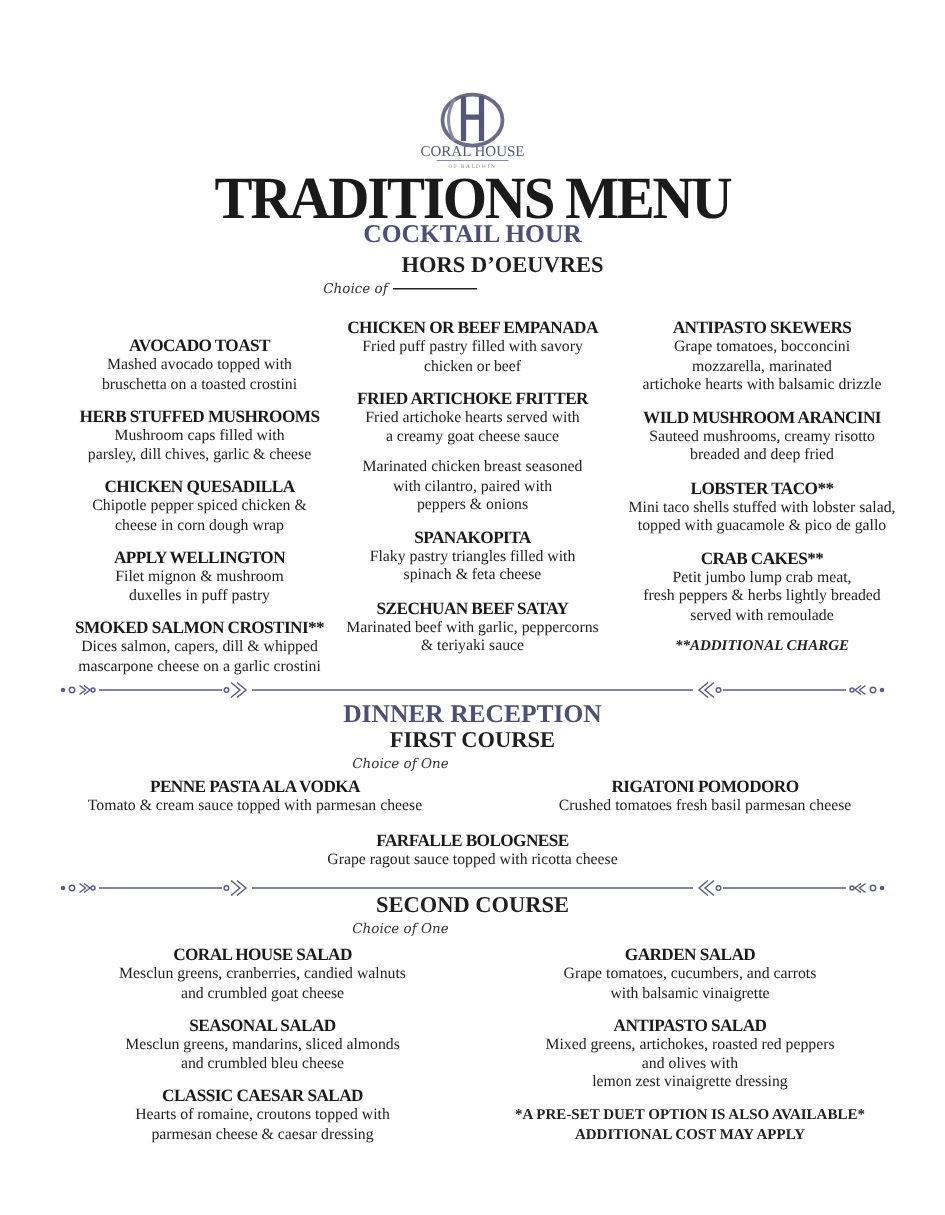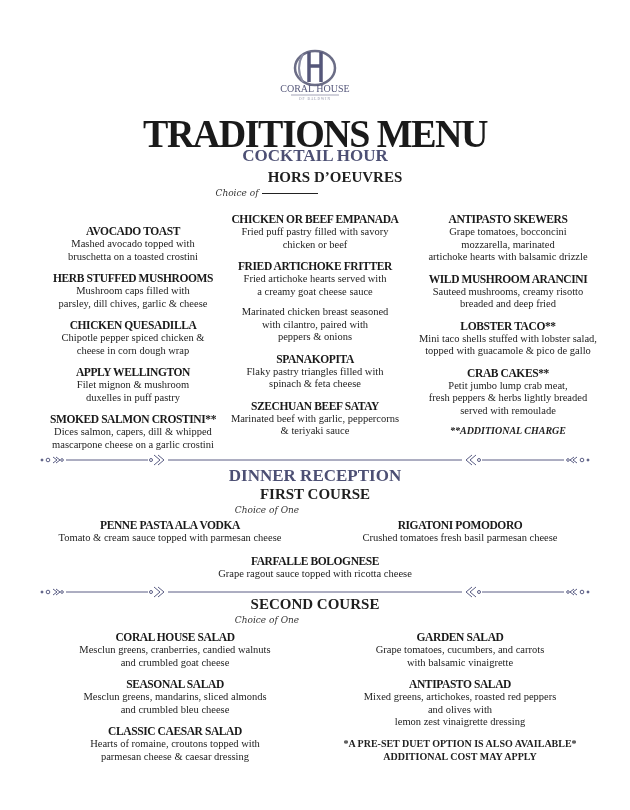--- a/index.html
+++ b/index.html
@@ -1,20 +1,20 @@
 <!DOCTYPE html>
 <html><head>
 <meta charset="utf-8">
 <style>
   html, body { margin: 0; padding: 0; background: #ffffff; }
   body { width: 630px; height: 810px; position: relative; overflow: hidden; font-family: "DejaVu Serif", "Liberation Serif", serif; color: #1f1f1f; }
   .abs { position: absolute; }
 
   
-  .logo { left: 279px; top: 46px; width: 72px; height: 56px; }
+  .logo { left: 279px; top: 58px; width: 72px; height: 56px; }
 
   .title { left: 0; width: 630px; top: 111px; text-align: center; font-family: "Liberation Serif", serif; font-weight: bold; font-size: 38px; letter-spacing: -1.5px; color: #1a1a1a; transform: scaleY(1.05); }
   .subtitle-accent { left: 0; width: 630px; text-align: center; font-family: "Liberation Serif", serif; font-weight: bold; color: #4d5074; font-size: 17px; }
   .subtitle-dark { left: 0; width: 630px; text-align: center; font-family: "Liberation Serif", serif; font-weight: bold; color: #1f1f1f; font-size: 15px; }
   .choice { left: 0; width: 534px; text-align: center; font-family: "DejaVu Serif", serif; font-style: italic; font-size: 9px; color: #333; }
   .choice .blank { display: inline-block; width: 56px; border-bottom: 1px solid #222; vertical-align: middle; margin-left: 4px; }
 
   .col { text-align: center; }
   .item { margin-bottom: 8px; }
   .item-name { font-family: "Liberation Serif", serif; font-weight: bold; font-size: 11.5px; letter-spacing: -0.4px; color: #1a1a1a; line-height: 14px; }
@@ -150,21 +150,21 @@
 </div>
 
 <div class="abs subtitle-accent" style="top:466px;">DINNER RECEPTION</div>
 <div class="abs subtitle-dark" style="top:486px;">FIRST COURSE</div>
 <div class="abs choice" style="top:505px;">Choice of One</div>
 
 <div class="abs col" style="left:40px; top:518px; width:260px;">
   <div class="item-name">PENNE PASTA ALA VODKA</div>
   <div class="item-desc">Tomato &amp; cream sauce topped with parmesan cheese</div>
 </div>
-<div class="abs col" style="left:330px; top:518px; width:260px;">
+<div class="abs col" style="left:340px; top:518px; width:260px;">
   <div class="item-name">RIGATONI POMODORO</div>
   <div class="item-desc">Crushed tomatoes fresh basil parmesan cheese</div>
 </div>
 <div class="abs col" style="left:165px; top:554px; width:300px;">
   <div class="item-name">FARFALLE BOLOGNESE</div>
   <div class="item-desc">Grape ragout sauce topped with ricotta cheese</div>
 </div>
 
 <div class="abs divider" style="top:584px;">
   <svg width="550" height="14" viewBox="0 0 550 14">

